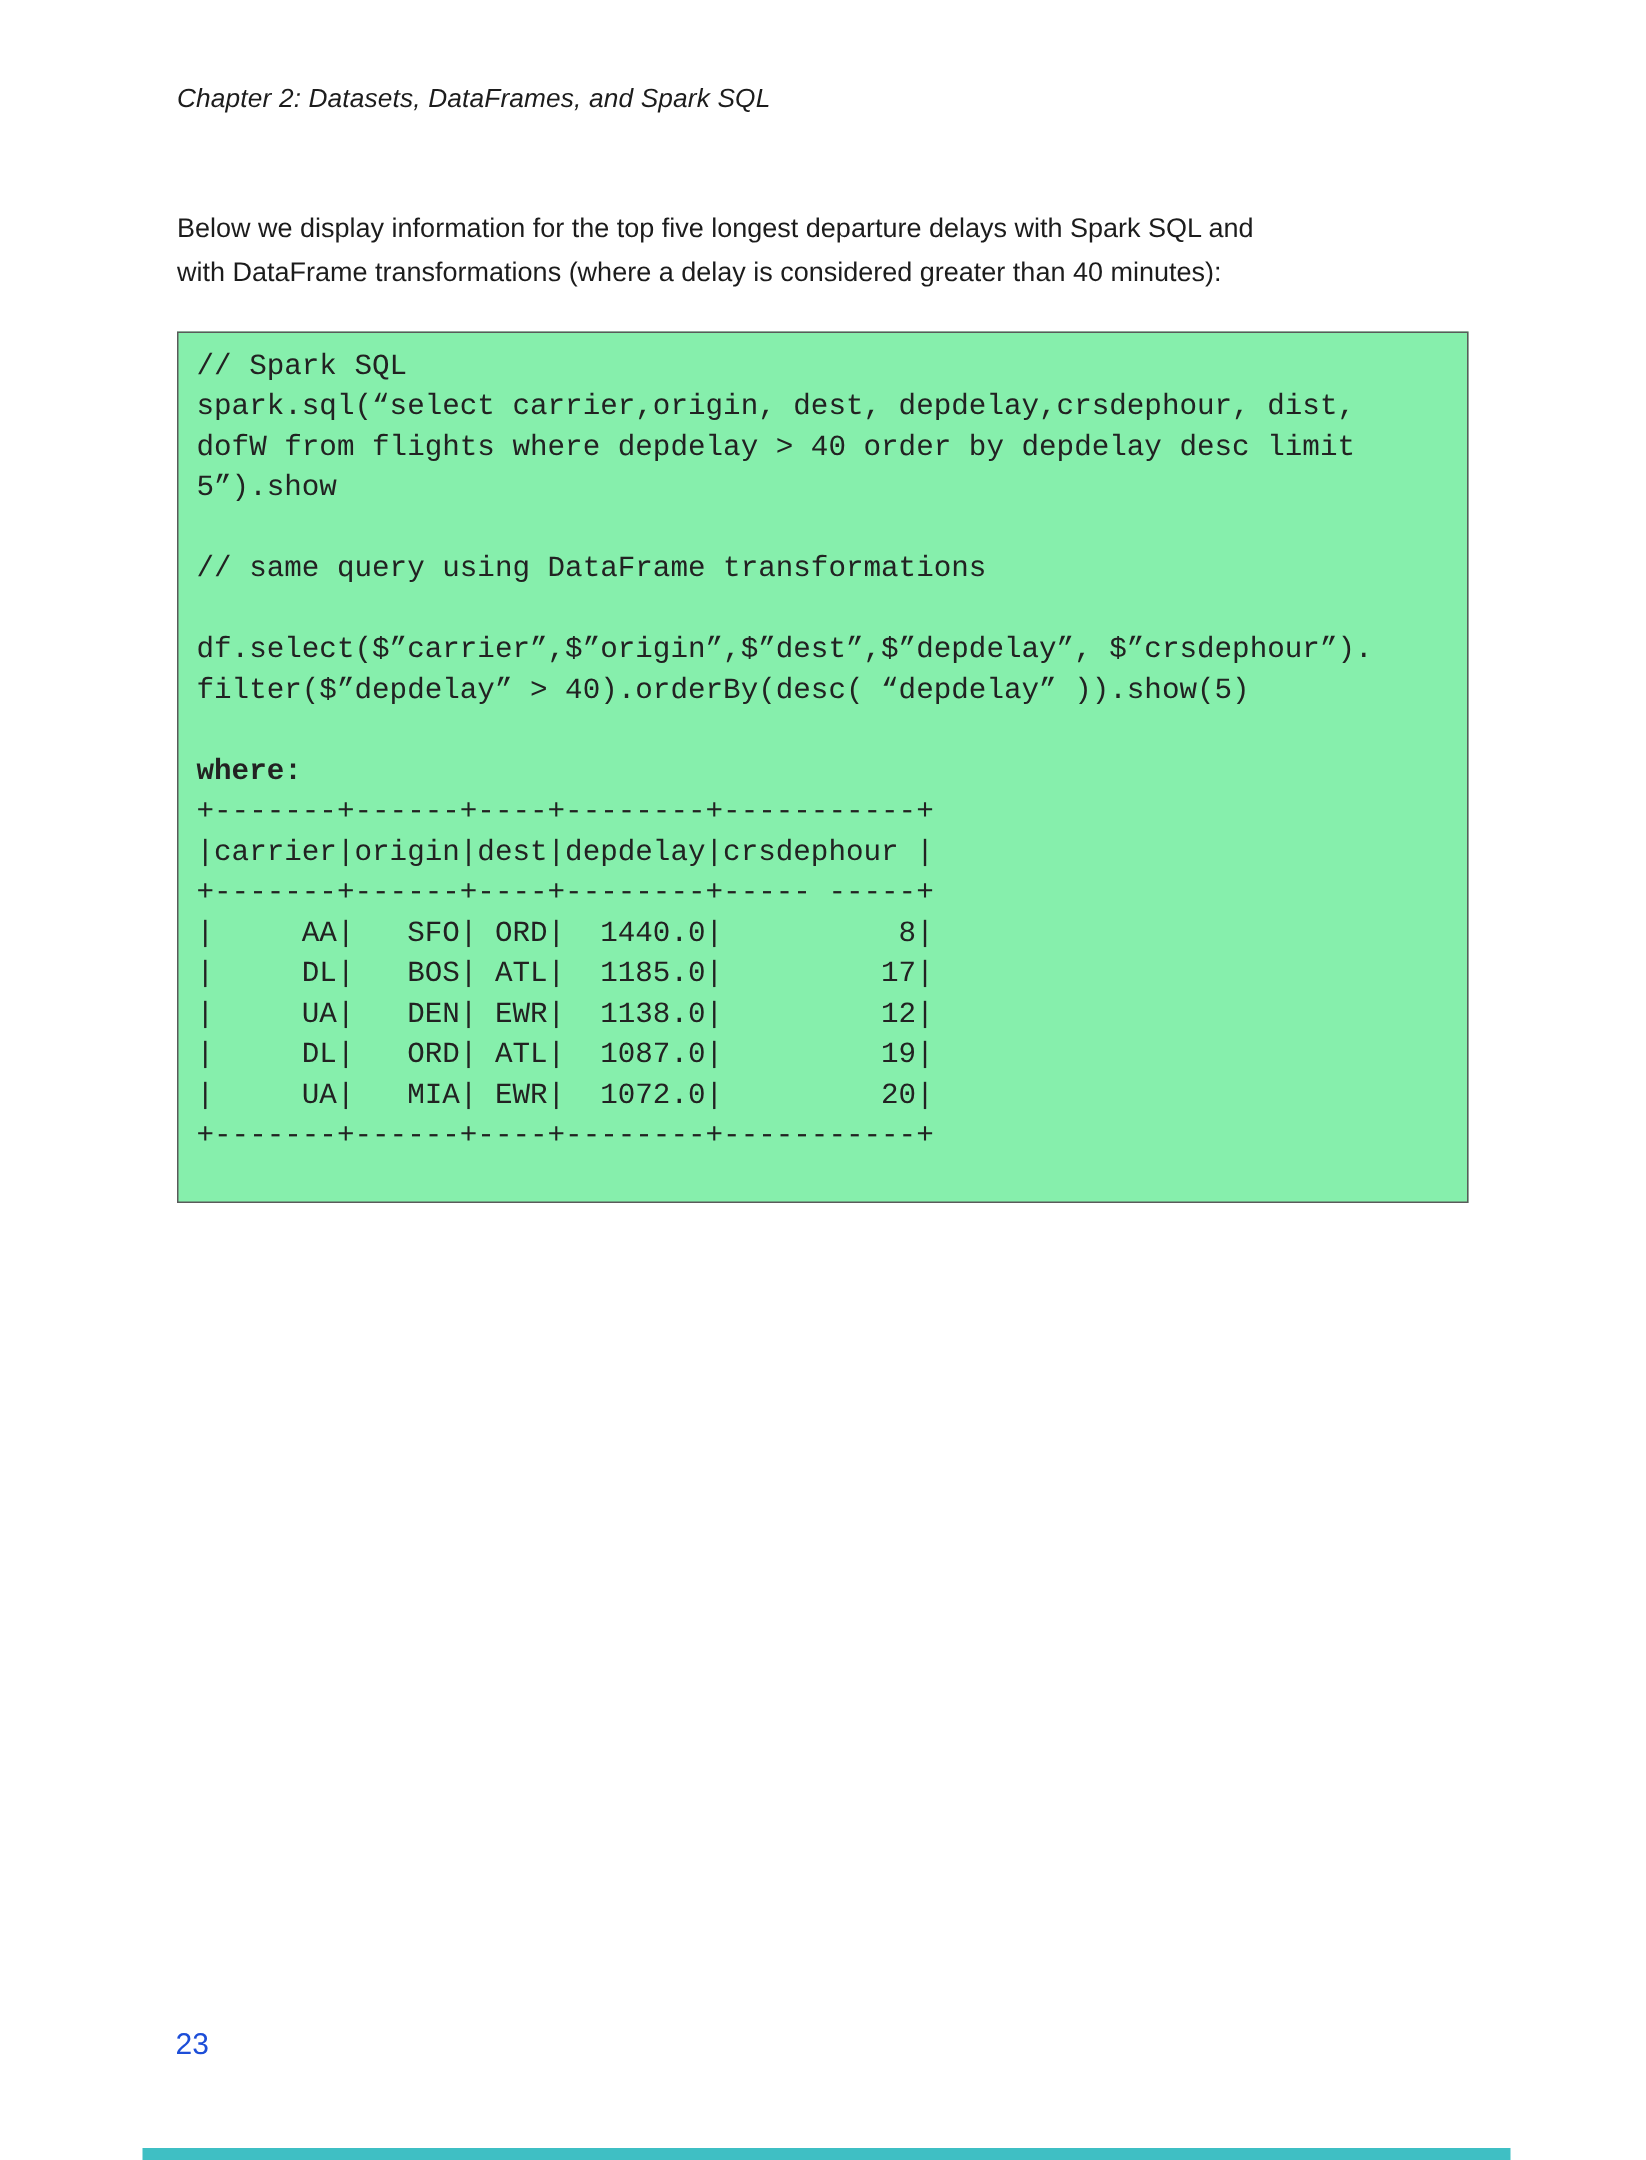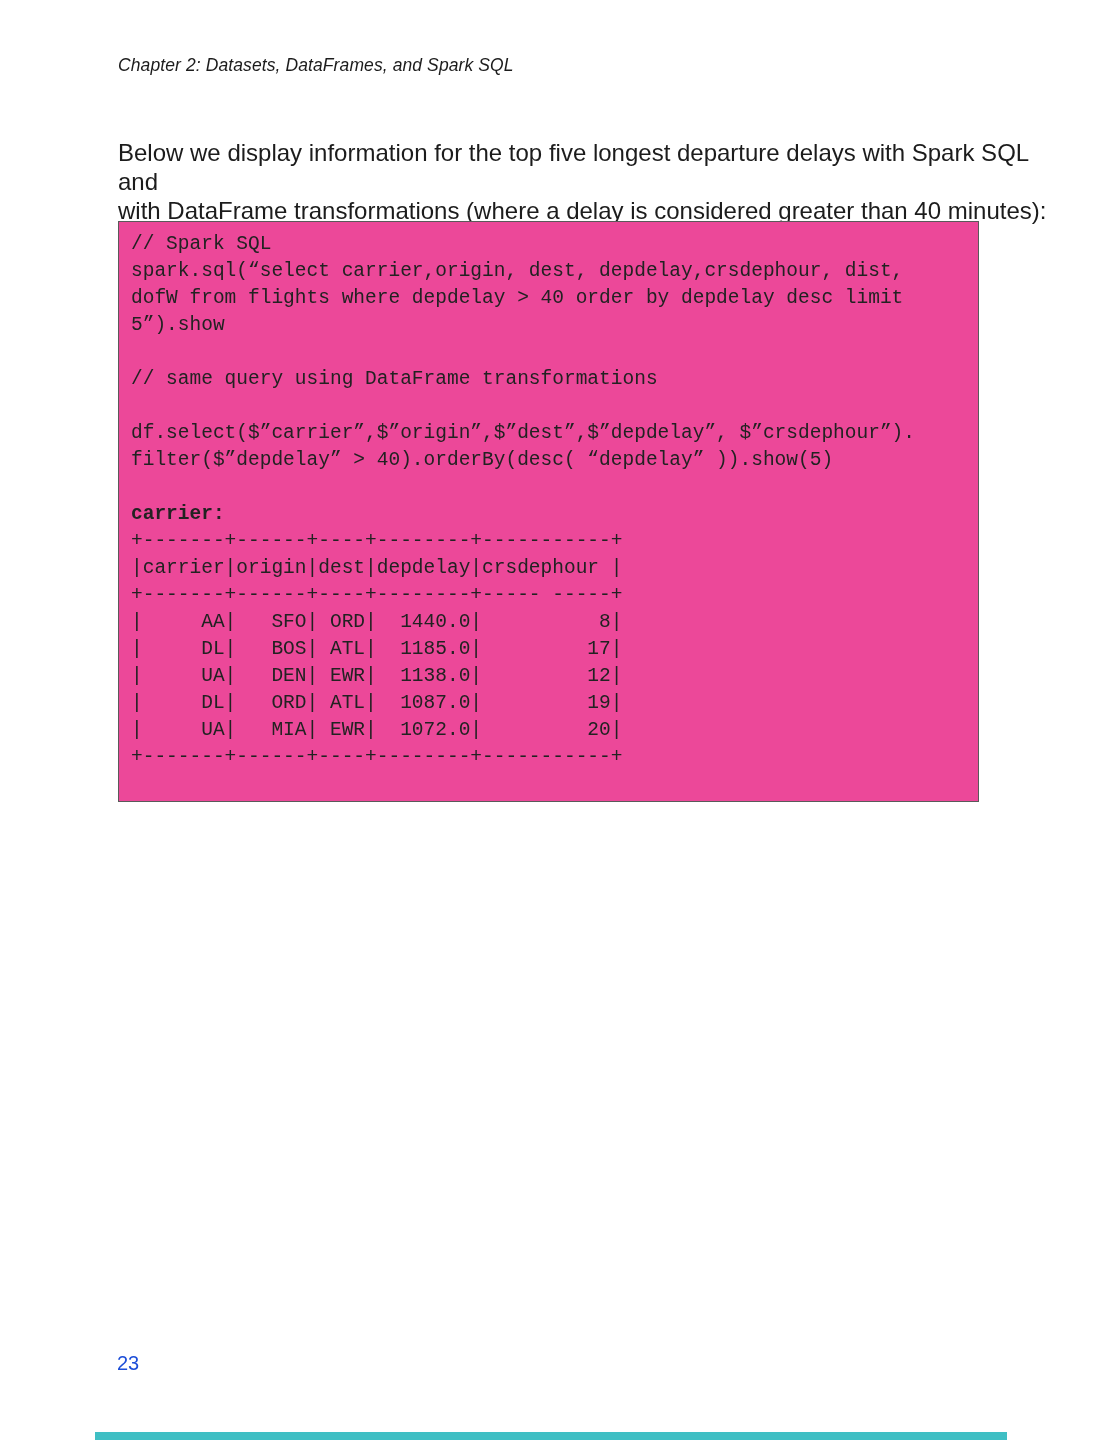--- a/index.html
+++ b/index.html
@@ -24,35 +24,35 @@
     font-size: 17.5px;
     font-style: italic;
     color: #1c1c1c;
     letter-spacing: 0.1px;
   }
   .intro-paragraph {
     position: absolute;
     top: 138px;
     left: 118px;
     width: 930px;
-    font-size: 24px;
+    font-size: 18px;
     line-height: 29px;
     white-space: pre-line;
     color: #1c1c1c;
   }
   .code-box {
     position: absolute;
     top: 221px;
     left: 118px;
     width: 861px;
     height: 581px;
     box-sizing: border-box;
     border: 1px solid #5a5a5a;
     padding: 9px 0 0 12px;
-    background: #ec4899;
+    background: #86efac;
   }
   .code-box pre {
     margin: 0;
     font-family: "Liberation Mono", "DejaVu Sans Mono", monospace;
     font-size: 19.5px;
     line-height: 27px;
     color: #222222;
     white-space: pre;
   }
   .code-box .bold {
@@ -85,21 +85,21 @@
   <pre><span>// Spark SQL
 spark.sql(“select carrier,origin, dest, depdelay,crsdephour, dist,
 dofW from flights where depdelay &gt; 40 order by depdelay desc limit
 5”).show
 
 // same query using DataFrame transformations
 
 df.select($”carrier”,$”origin”,$”dest”,$”depdelay”, $”crsdephour”).
 filter($”depdelay” &gt; 40).orderBy(desc( “depdelay” )).show(5)
 
-</span><span class="bold">carrier:</span><span>
+</span><span class="bold">where:</span><span>
 +-------+------+----+--------+-----------+
 |carrier|origin|dest|depdelay|crsdephour |
 +-------+------+----+--------+----- -----+
 |     AA|   SFO| ORD|  1440.0|          8|
 |     DL|   BOS| ATL|  1185.0|         17|
 |     UA|   DEN| EWR|  1138.0|         12|
 |     DL|   ORD| ATL|  1087.0|         19|
 |     UA|   MIA| EWR|  1072.0|         20|
 +-------+------+----+--------+-----------+</span></pre>
 </div>

